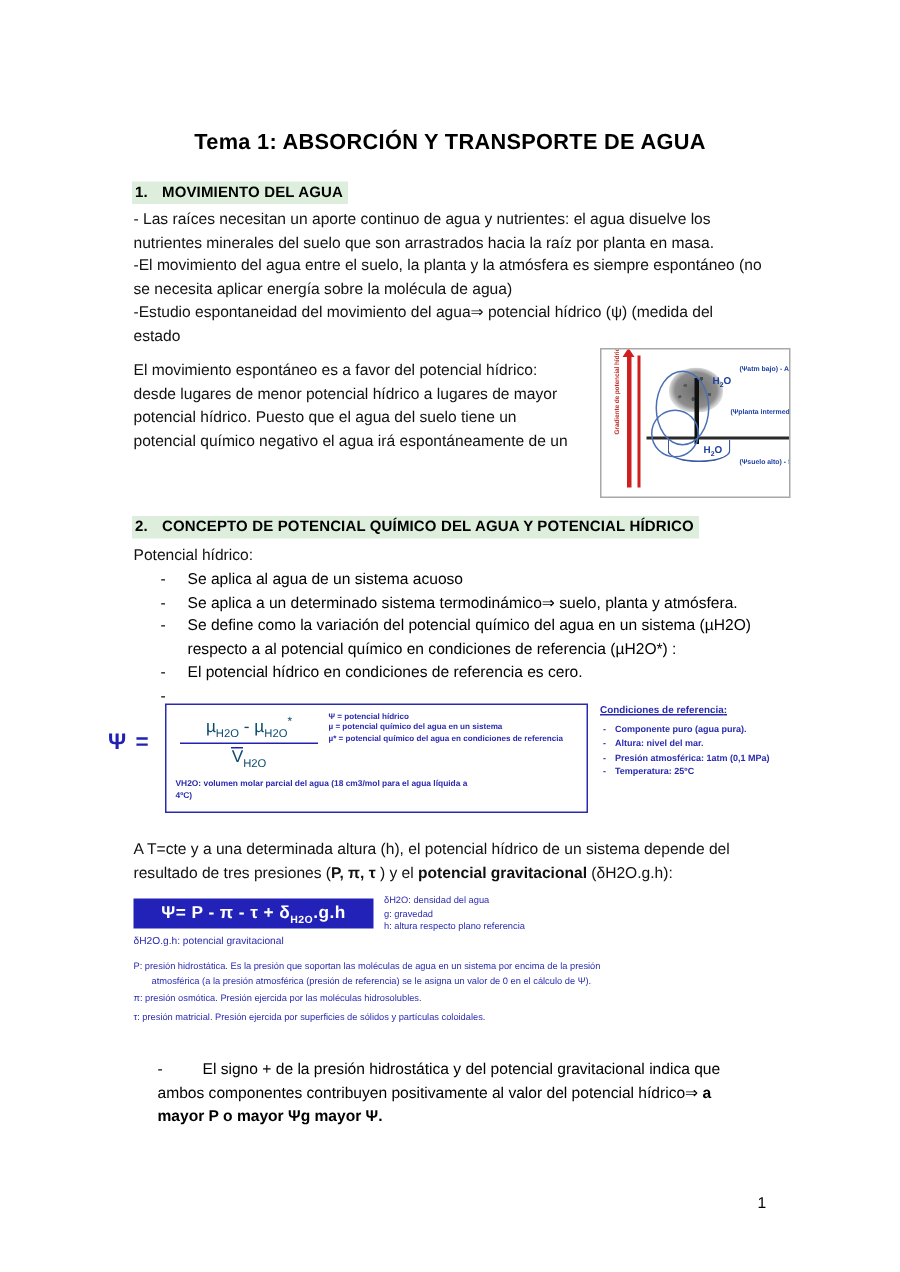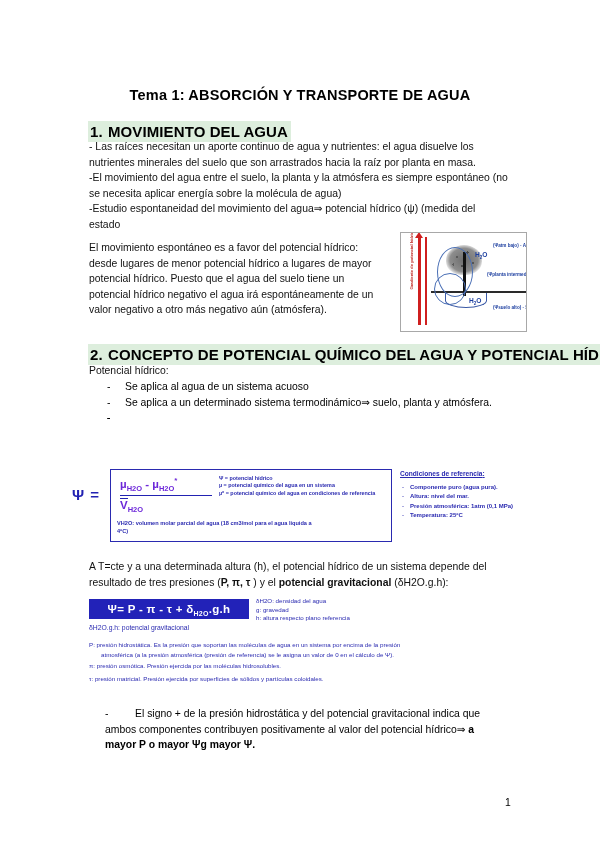--- a/index.html
+++ b/index.html
@@ -30,21 +30,21 @@
     width: 600px;
     text-align: center;
     font-size: 14.5px;
     font-weight: bold;
     letter-spacing: 0.2px;
   }
 
   
   .sect-head {
     position: absolute;
-    font-size: 15px;
+    font-size: 10px;
     font-weight: bold;
     background: #ddeedd;
     padding: 2px 3px 2px 2px;
     white-space: nowrap;
     letter-spacing: 0.1px;
   }
   .sect-num { display: inline-block; width: 18px; }
 
   
   .body-txt {
@@ -202,23 +202,23 @@
     font-size: 15px;
     font-weight: bold;
     color: #2222b2;
     letter-spacing: 1px;
   }
   .frac {
     position: absolute;
     left: 9px;
     top: 6px;
     width: 92px;
-    text-align: left;
-    color: #6d28d9;
-    font-weight: bold;
+    text-align: center;
+    color: #0c4a6e;
+    font-weight: normal;
   }
   .frac .num { font-size: 11.5px; padding-bottom: 1px; }
   .frac .bar { border-top: 1.4px solid #2222b2; margin: 1px 0 2px; }
   .frac .den { font-size: 11.5px; padding-top: 1px; }
   .frac sub { font-size: 7.5px; }
   .frac sup { font-size: 8px; }
   .ovl { position: relative; display: inline-block; }
   .ovl:before {
     content: "";
     position: absolute;
@@ -343,22 +343,21 @@
     <p>nutrientes minerales del suelo que son arrastrados hacia la raíz por planta en masa.</p>
     <p>-El movimiento del agua entre el suelo, la planta y la atmósfera es siempre espontáneo (no</p>
     <p>se necesita aplicar energía sobre la molécula de agua)</p>
     <p>-Estudio espontaneidad del movimiento del agua⇒ potencial hídrico (ψ) (medida del estado</p>
   </div>
 
   <div class="body-txt" style="left:89px; top:238px; width:300px;">
     <p>El movimiento espontáneo es a favor del potencial hídrico:</p>
     <p>desde lugares de menor potencial hídrico a lugares de mayor</p>
     <p>potencial hídrico. Puesto que el agua del suelo tiene un</p>
-    <p>potencial hídrico negativo el agua irá espontáneamente de un</p>
-    <p>valor negativo a otro más negativo aún (atmósfera).</p>
+    <p>potencial químico negativo el agua irá espontáneamente de un</p>
   </div>
 
   <div class="figure">
     <div class="fig-axis-label">Gradiente de potencial hídrico</div>
     <div class="fig-arrow"></div>
     <div class="fig-arrow2"></div>
     <div class="fig-ground"></div>
     <div class="fig-canopy"></div>
     <div class="fig-trunk"></div>
     <div class="fig-roots"></div>
@@ -381,23 +380,25 @@
     <div class="li">
       <span class="dash">-</span>
       <span>Se aplica al agua de un sistema acuoso</span>
     </div>
     <div class="li">
       <span class="dash">-</span>
       <span>Se aplica a un determinado sistema termodinámico⇒ suelo, planta y atmósfera.</span>
     </div>
     <div class="li">
       <span class="dash">-</span>
+      <span>Se define como la variación del potencial químico del agua en un sistema (µH2O) respecto a al potencial químico en condiciones de referencia (µH2O*) :</span>
     </div>
     <div class="li">
       <span class="dash">-</span>
+      <span>El potencial hídrico en condiciones de referencia es cero.</span>
     </div>
     <div class="li">
       <span class="dash">-</span>
     </div>
   </div>
 
   <div class="fbox1">
     <div class="psi-eq">Ψ =</div>
     <div class="frac">
       <div class="num">µ<sub>H2O</sub> - µ<sub>H2O</sub><sup>*</sup></div>

